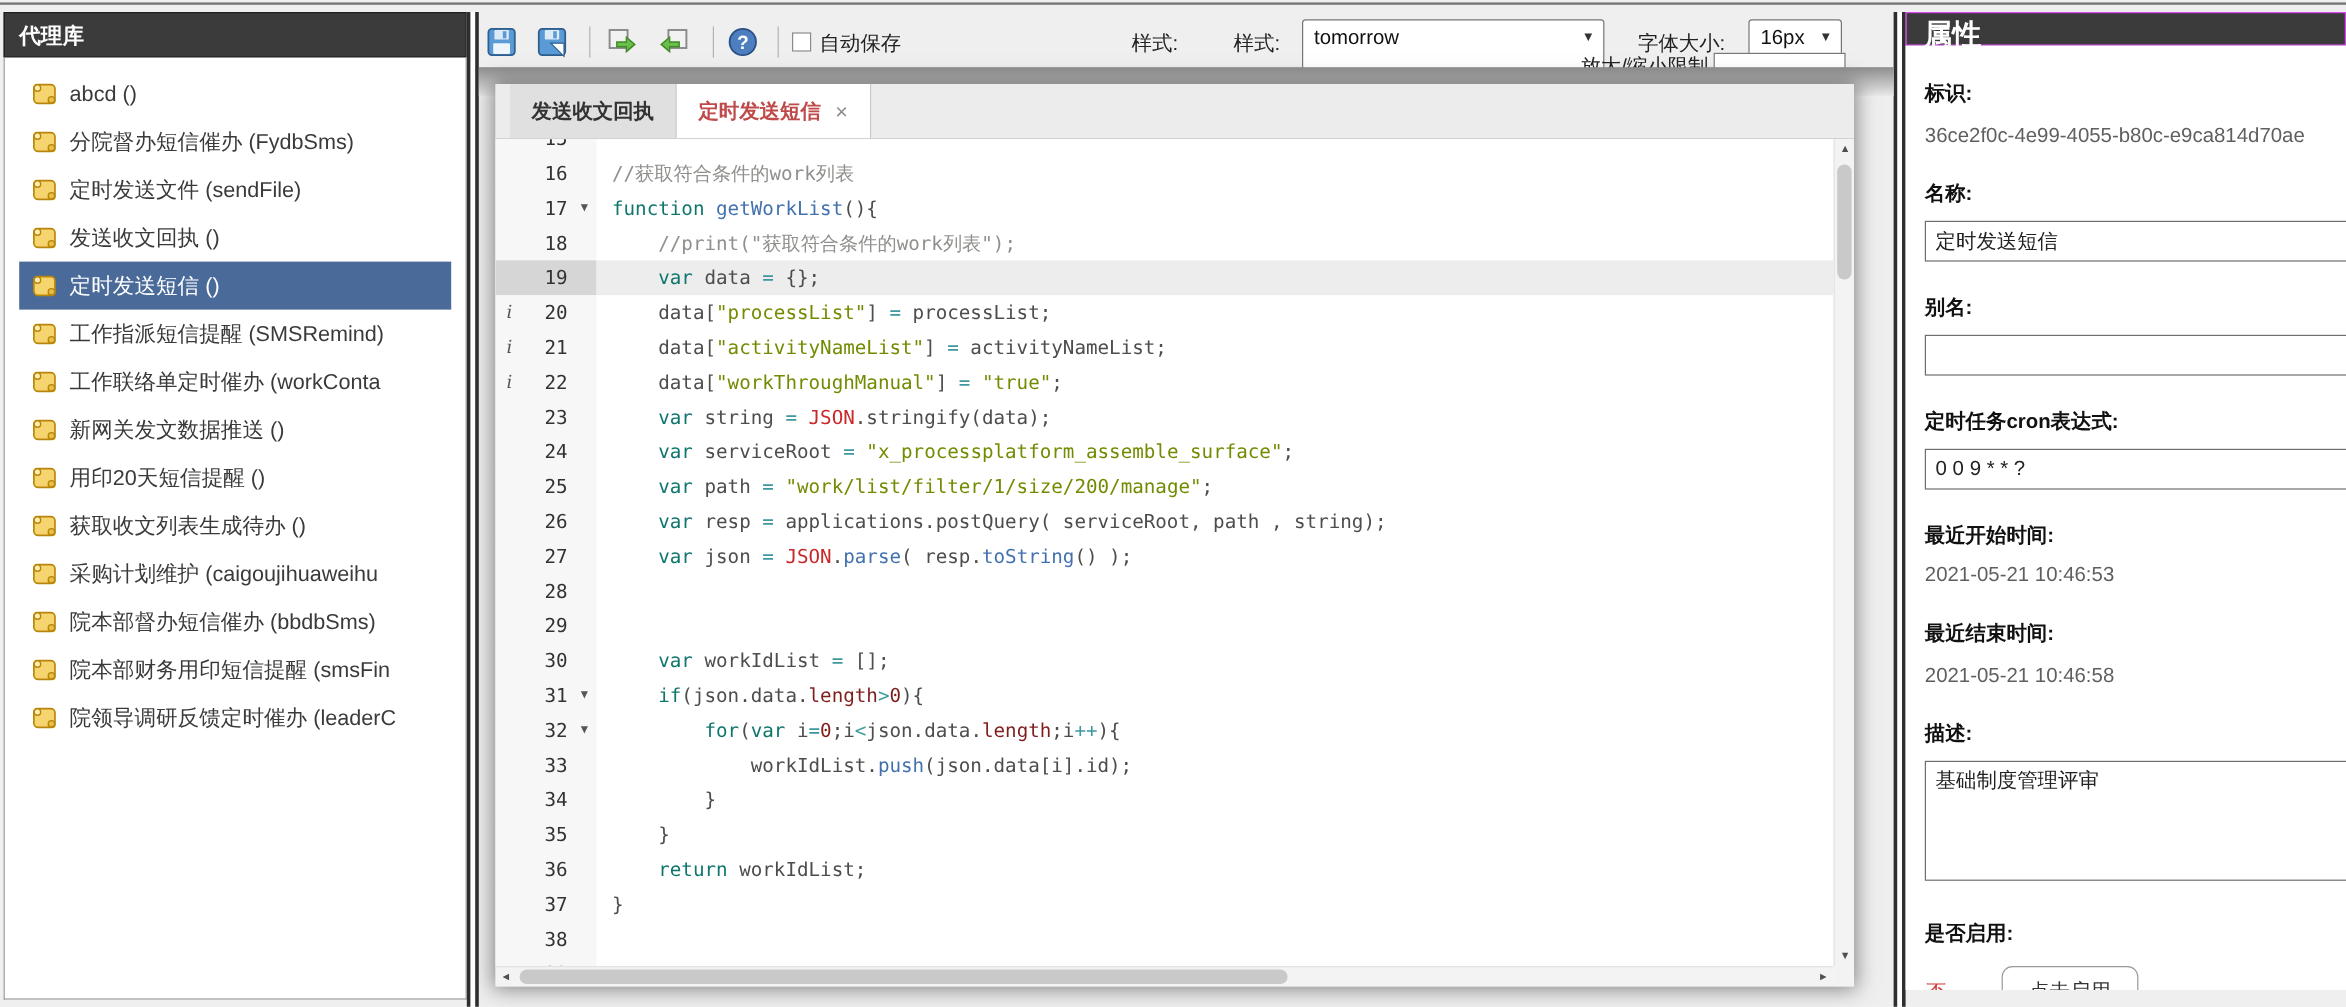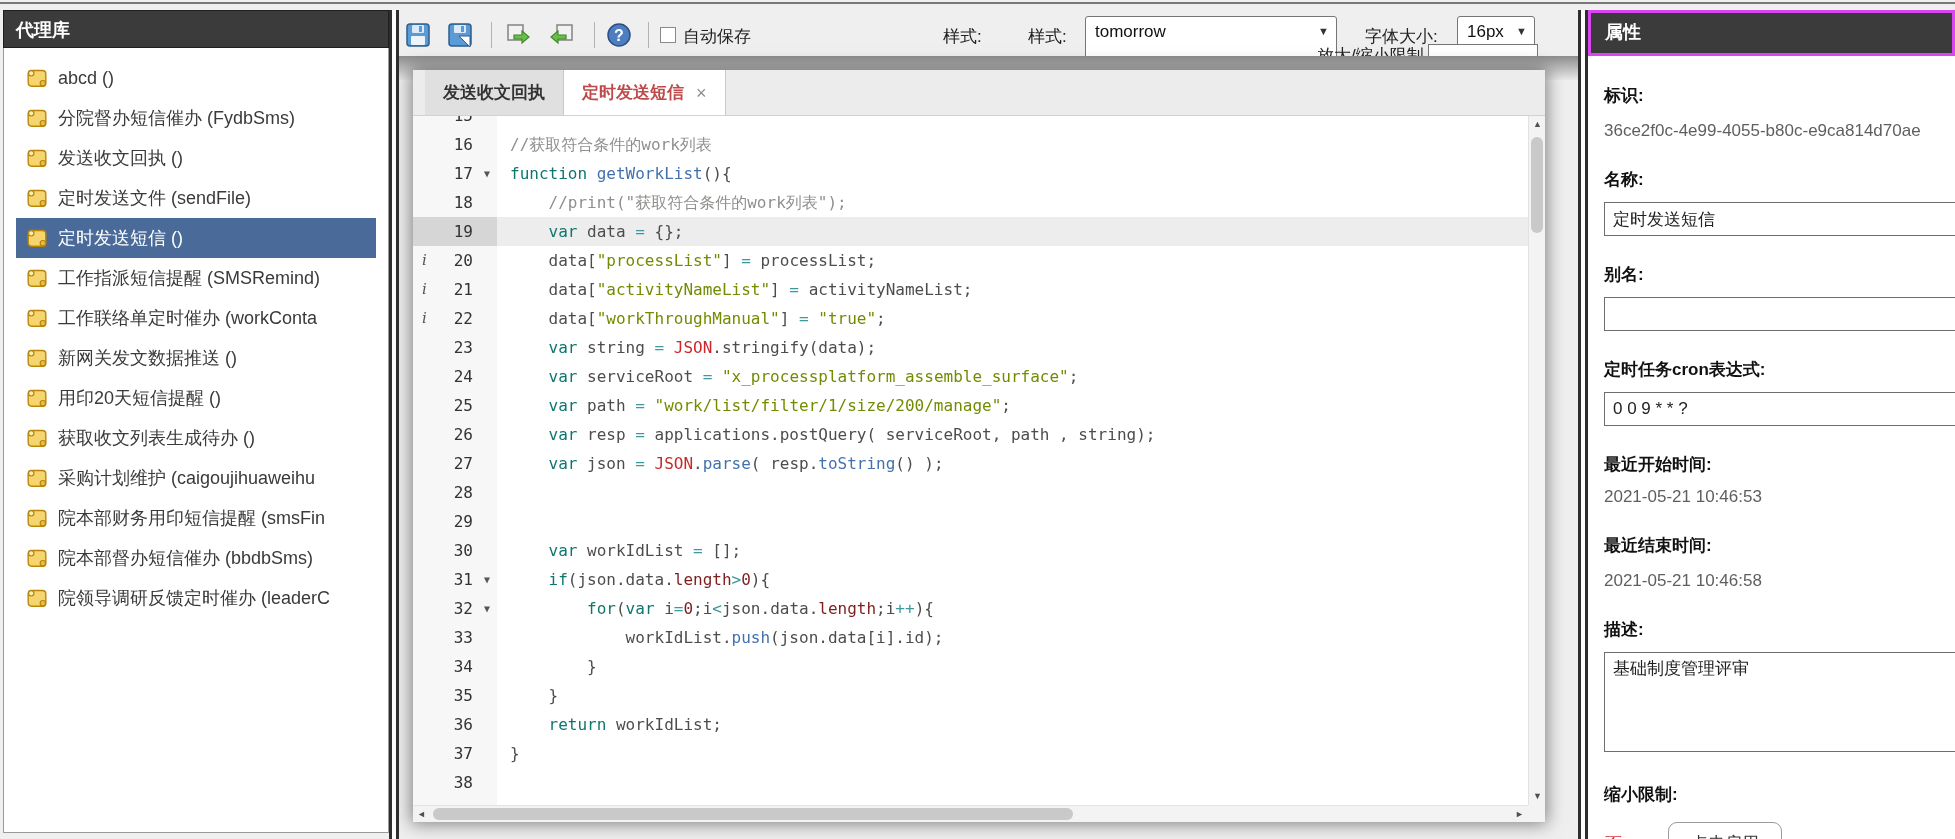--- a/index.html
+++ b/index.html
@@ -77,22 +77,22 @@
   .sb-btn { position:absolute; width:17px; height:17px; font-size:9px; color:#4f4f4f;
     text-align:center; line-height:17px; cursor:pointer; }
   .v-thumb { position:absolute; left:2px; right:2px; top:21px; height:96px; background:#c9c9c9;
     border-radius:6px; }
   .h-thumb { position:absolute; top:2px; bottom:2px; left:20px; width:640px; background:#c9c9c9;
     border-radius:6px; }
   .sb-corner { position:absolute; right:0; bottom:0; width:17px; height:17px; background:#f3f3f3; }
 
   
   .props { position:absolute; left:1588px; top:10px; width:367px; height:825px; }
-  .props-header { height:46px; background:#3b3b3b; color:#fff; font-size:18px; font-weight:bold;
-    line-height:38px; padding-left:14px; border:3px solid #d946ef; }
+  .props-header { height:28px; background:#3b3b3b; color:#fff; font-size:24px; font-weight:bold;
+    line-height:38px; padding-left:14px; border:1px solid #d946ef; }
   .props-body { background:#fff; height:787px; padding:28px 0 0 16px; overflow:hidden; }
   .p-label { font-size:17px; font-weight:bold; color:#111; margin-bottom:11px; }
   .p-value { font-size:17px; color:#5f5f5f; }
   .p-group { margin-bottom:27px; }
   .p-input { width:356px; height:34px; border:1px solid #6e6e6e; font-size:17px; padding:2px 8px;
     font-family:"Liberation Sans","DejaVu Sans",sans-serif; color:#222; background:#fff; }
   .p-textarea { width:356px; height:100px; border:1px solid #6e6e6e; font-size:17px;
     padding:4px 8px; font-family:"Liberation Sans","DejaVu Sans",sans-serif; color:#222;
     resize:none; }
   .enable-row { display:flex; align-items:center; margin-top:16px; }
@@ -126,30 +126,30 @@
     <circle cx="16.9" cy="16.2" r="2.7" fill="#e7bd45" stroke="#b8860b" stroke-width="1.2"></circle>
   </svg>
         <span>分院督办短信催办 (FydbSms)</span>
       </div>
       <div class="agent-item">
         <svg class="scroll-ic" viewBox="0 0 22 22">
     <path d="M5 3.5 C3.2 3.5 2.2 5 2.2 6.5 L2.2 15.5 C2.2 17.6 3.8 19.2 5.8 19.2 L16.8 19.2 C18.7 19.2 19.8 17.8 19.8 16.3 L19.8 7 C19.8 5 18.3 3.5 16.3 3.5 Z" fill="#f6d56e" stroke="#b8860b" stroke-width="1.4"></path>
     <circle cx="5.2" cy="6.3" r="2.7" fill="#fcedb0" stroke="#b8860b" stroke-width="1.2"></circle>
     <circle cx="16.9" cy="16.2" r="2.7" fill="#e7bd45" stroke="#b8860b" stroke-width="1.2"></circle>
   </svg>
+        <span>定时发送文件 (sendFile)</span>
+      </div>
+      <div class="agent-item">
+        <svg class="scroll-ic" viewBox="0 0 22 22">
+    <path d="M5 3.5 C3.2 3.5 2.2 5 2.2 6.5 L2.2 15.5 C2.2 17.6 3.8 19.2 5.8 19.2 L16.8 19.2 C18.7 19.2 19.8 17.8 19.8 16.3 L19.8 7 C19.8 5 18.3 3.5 16.3 3.5 Z" fill="#f6d56e" stroke="#b8860b" stroke-width="1.4"></path>
+    <circle cx="5.2" cy="6.3" r="2.7" fill="#fcedb0" stroke="#b8860b" stroke-width="1.2"></circle>
+    <circle cx="16.9" cy="16.2" r="2.7" fill="#e7bd45" stroke="#b8860b" stroke-width="1.2"></circle>
+  </svg>
         <span>发送收文回执 ()</span>
       </div>
-      <div class="agent-item">
-        <svg class="scroll-ic" viewBox="0 0 22 22">
-    <path d="M5 3.5 C3.2 3.5 2.2 5 2.2 6.5 L2.2 15.5 C2.2 17.6 3.8 19.2 5.8 19.2 L16.8 19.2 C18.7 19.2 19.8 17.8 19.8 16.3 L19.8 7 C19.8 5 18.3 3.5 16.3 3.5 Z" fill="#f6d56e" stroke="#b8860b" stroke-width="1.4"></path>
-    <circle cx="5.2" cy="6.3" r="2.7" fill="#fcedb0" stroke="#b8860b" stroke-width="1.2"></circle>
-    <circle cx="16.9" cy="16.2" r="2.7" fill="#e7bd45" stroke="#b8860b" stroke-width="1.2"></circle>
-  </svg>
-        <span>定时发送文件 (sendFile)</span>
-      </div>
       <div class="agent-item selected">
         <svg class="scroll-ic" viewBox="0 0 22 22">
     <path d="M5 3.5 C3.2 3.5 2.2 5 2.2 6.5 L2.2 15.5 C2.2 17.6 3.8 19.2 5.8 19.2 L16.8 19.2 C18.7 19.2 19.8 17.8 19.8 16.3 L19.8 7 C19.8 5 18.3 3.5 16.3 3.5 Z" fill="#f6d56e" stroke="#b8860b" stroke-width="1.4"></path>
     <circle cx="5.2" cy="6.3" r="2.7" fill="#fcedb0" stroke="#b8860b" stroke-width="1.2"></circle>
     <circle cx="16.9" cy="16.2" r="2.7" fill="#e7bd45" stroke="#b8860b" stroke-width="1.2"></circle>
   </svg>
         <span>定时发送短信 ()</span>
       </div>
       <div class="agent-item">
         <svg class="scroll-ic" viewBox="0 0 22 22">
@@ -198,29 +198,29 @@
     <circle cx="16.9" cy="16.2" r="2.7" fill="#e7bd45" stroke="#b8860b" stroke-width="1.2"></circle>
   </svg>
         <span>采购计划维护 (caigoujihuaweihu</span>
       </div>
       <div class="agent-item">
         <svg class="scroll-ic" viewBox="0 0 22 22">
     <path d="M5 3.5 C3.2 3.5 2.2 5 2.2 6.5 L2.2 15.5 C2.2 17.6 3.8 19.2 5.8 19.2 L16.8 19.2 C18.7 19.2 19.8 17.8 19.8 16.3 L19.8 7 C19.8 5 18.3 3.5 16.3 3.5 Z" fill="#f6d56e" stroke="#b8860b" stroke-width="1.4"></path>
     <circle cx="5.2" cy="6.3" r="2.7" fill="#fcedb0" stroke="#b8860b" stroke-width="1.2"></circle>
     <circle cx="16.9" cy="16.2" r="2.7" fill="#e7bd45" stroke="#b8860b" stroke-width="1.2"></circle>
   </svg>
+        <span>院本部督办短信催办 (bbdbSms)</span>
+      </div>
+      <div class="agent-item">
+        <svg class="scroll-ic" viewBox="0 0 22 22">
+    <path d="M5 3.5 C3.2 3.5 2.2 5 2.2 6.5 L2.2 15.5 C2.2 17.6 3.8 19.2 5.8 19.2 L16.8 19.2 C18.7 19.2 19.8 17.8 19.8 16.3 L19.8 7 C19.8 5 18.3 3.5 16.3 3.5 Z" fill="#f6d56e" stroke="#b8860b" stroke-width="1.4"></path>
+    <circle cx="5.2" cy="6.3" r="2.7" fill="#fcedb0" stroke="#b8860b" stroke-width="1.2"></circle>
+    <circle cx="16.9" cy="16.2" r="2.7" fill="#e7bd45" stroke="#b8860b" stroke-width="1.2"></circle>
+  </svg>
         <span>院本部财务用印短信提醒 (smsFin</span>
-      </div>
-      <div class="agent-item">
-        <svg class="scroll-ic" viewBox="0 0 22 22">
-    <path d="M5 3.5 C3.2 3.5 2.2 5 2.2 6.5 L2.2 15.5 C2.2 17.6 3.8 19.2 5.8 19.2 L16.8 19.2 C18.7 19.2 19.8 17.8 19.8 16.3 L19.8 7 C19.8 5 18.3 3.5 16.3 3.5 Z" fill="#f6d56e" stroke="#b8860b" stroke-width="1.4"></path>
-    <circle cx="5.2" cy="6.3" r="2.7" fill="#fcedb0" stroke="#b8860b" stroke-width="1.2"></circle>
-    <circle cx="16.9" cy="16.2" r="2.7" fill="#e7bd45" stroke="#b8860b" stroke-width="1.2"></circle>
-  </svg>
-        <span>院本部督办短信催办 (bbdbSms)</span>
       </div>
       <div class="agent-item">
         <svg class="scroll-ic" viewBox="0 0 22 22">
     <path d="M5 3.5 C3.2 3.5 2.2 5 2.2 6.5 L2.2 15.5 C2.2 17.6 3.8 19.2 5.8 19.2 L16.8 19.2 C18.7 19.2 19.8 17.8 19.8 16.3 L19.8 7 C19.8 5 18.3 3.5 16.3 3.5 Z" fill="#f6d56e" stroke="#b8860b" stroke-width="1.4"></path>
     <circle cx="5.2" cy="6.3" r="2.7" fill="#fcedb0" stroke="#b8860b" stroke-width="1.2"></circle>
     <circle cx="16.9" cy="16.2" r="2.7" fill="#e7bd45" stroke="#b8860b" stroke-width="1.2"></circle>
   </svg>
         <span>院领导调研反馈定时催办 (leaderC</span>
       </div>
     </div>
@@ -364,20 +364,20 @@
     </div>
     <div class="p-group">
       <div class="p-label">最近结束时间:</div>
       <div class="p-value" style="margin-top:14px;">2021-05-21 10:46:58</div>
     </div>
     <div class="p-group">
       <div class="p-label">描述:</div>
       <textarea class="p-textarea" style="">基础制度管理评审</textarea>
     </div>
     <div>
-      <div class="p-label">缩小限制:</div>
+      <div class="p-label">是否启用:</div>
       <div class="enable-row">
         <span class="enable-no">否</span>
         <button class="enable-btn">点击启用</button>
       </div>
     </div>
   </div>
 </div>
 
 </body></html>

